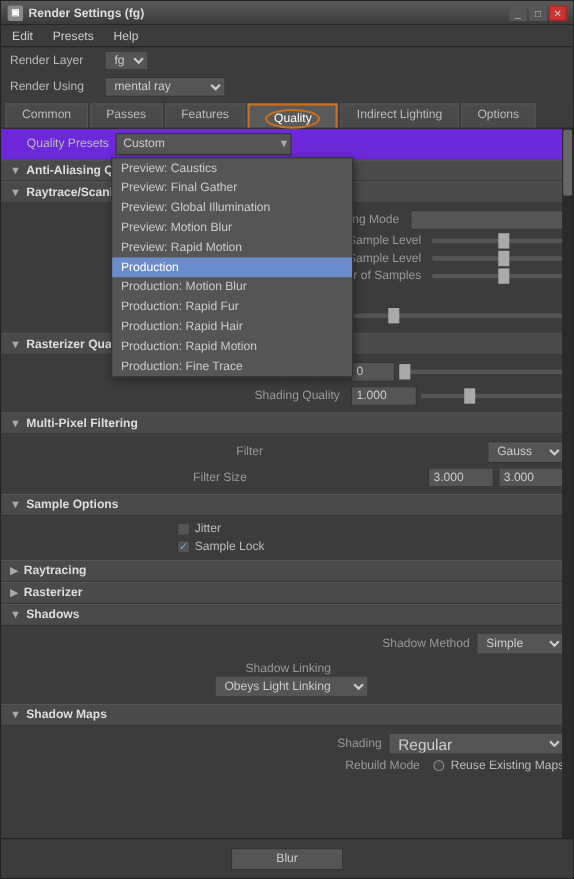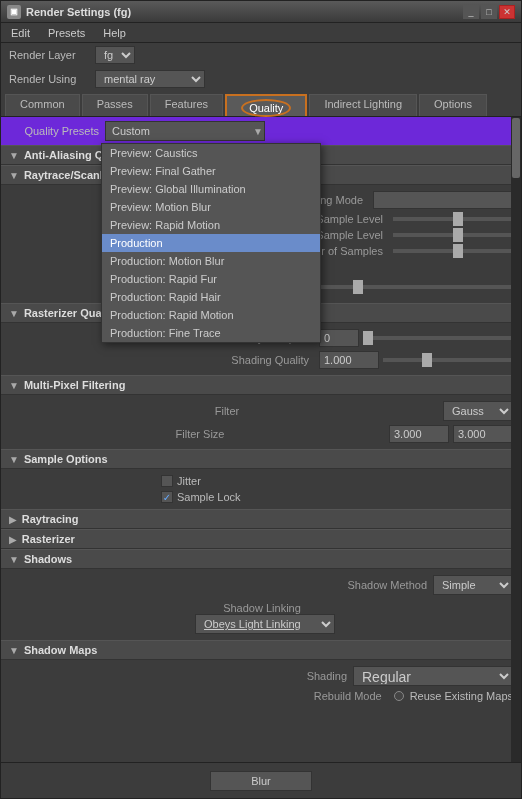--- a/index.html
+++ b/index.html
@@ -640,21 +640,21 @@
       </div>
       <div class="section-content">
         <div class="shadow-method-row">
           <span class="shadow-method-label">Shadow Method</span>
           <select class="filter-select" style="width:80px;">
             <option>Simple</option>
           </select>
         </div>
         <div class="shadow-method-row" style="margin-top:3px;flex-direction:column;">
           <span class="shadow-method-label">Shadow Linking</span>
-          <select class="filter-select" style="width:140px;text-decoration:underline;">
+          <select class="filter-select" style="width:140px;">
             <option>Obeys Light Linking</option>
           </select>
         </div>
       </div>
 
       <div class="section-header">
         <span class="section-arrow">▼</span>
         <span class="section-title">Shadow Maps</span>
       </div>
       <div class="section-content">

